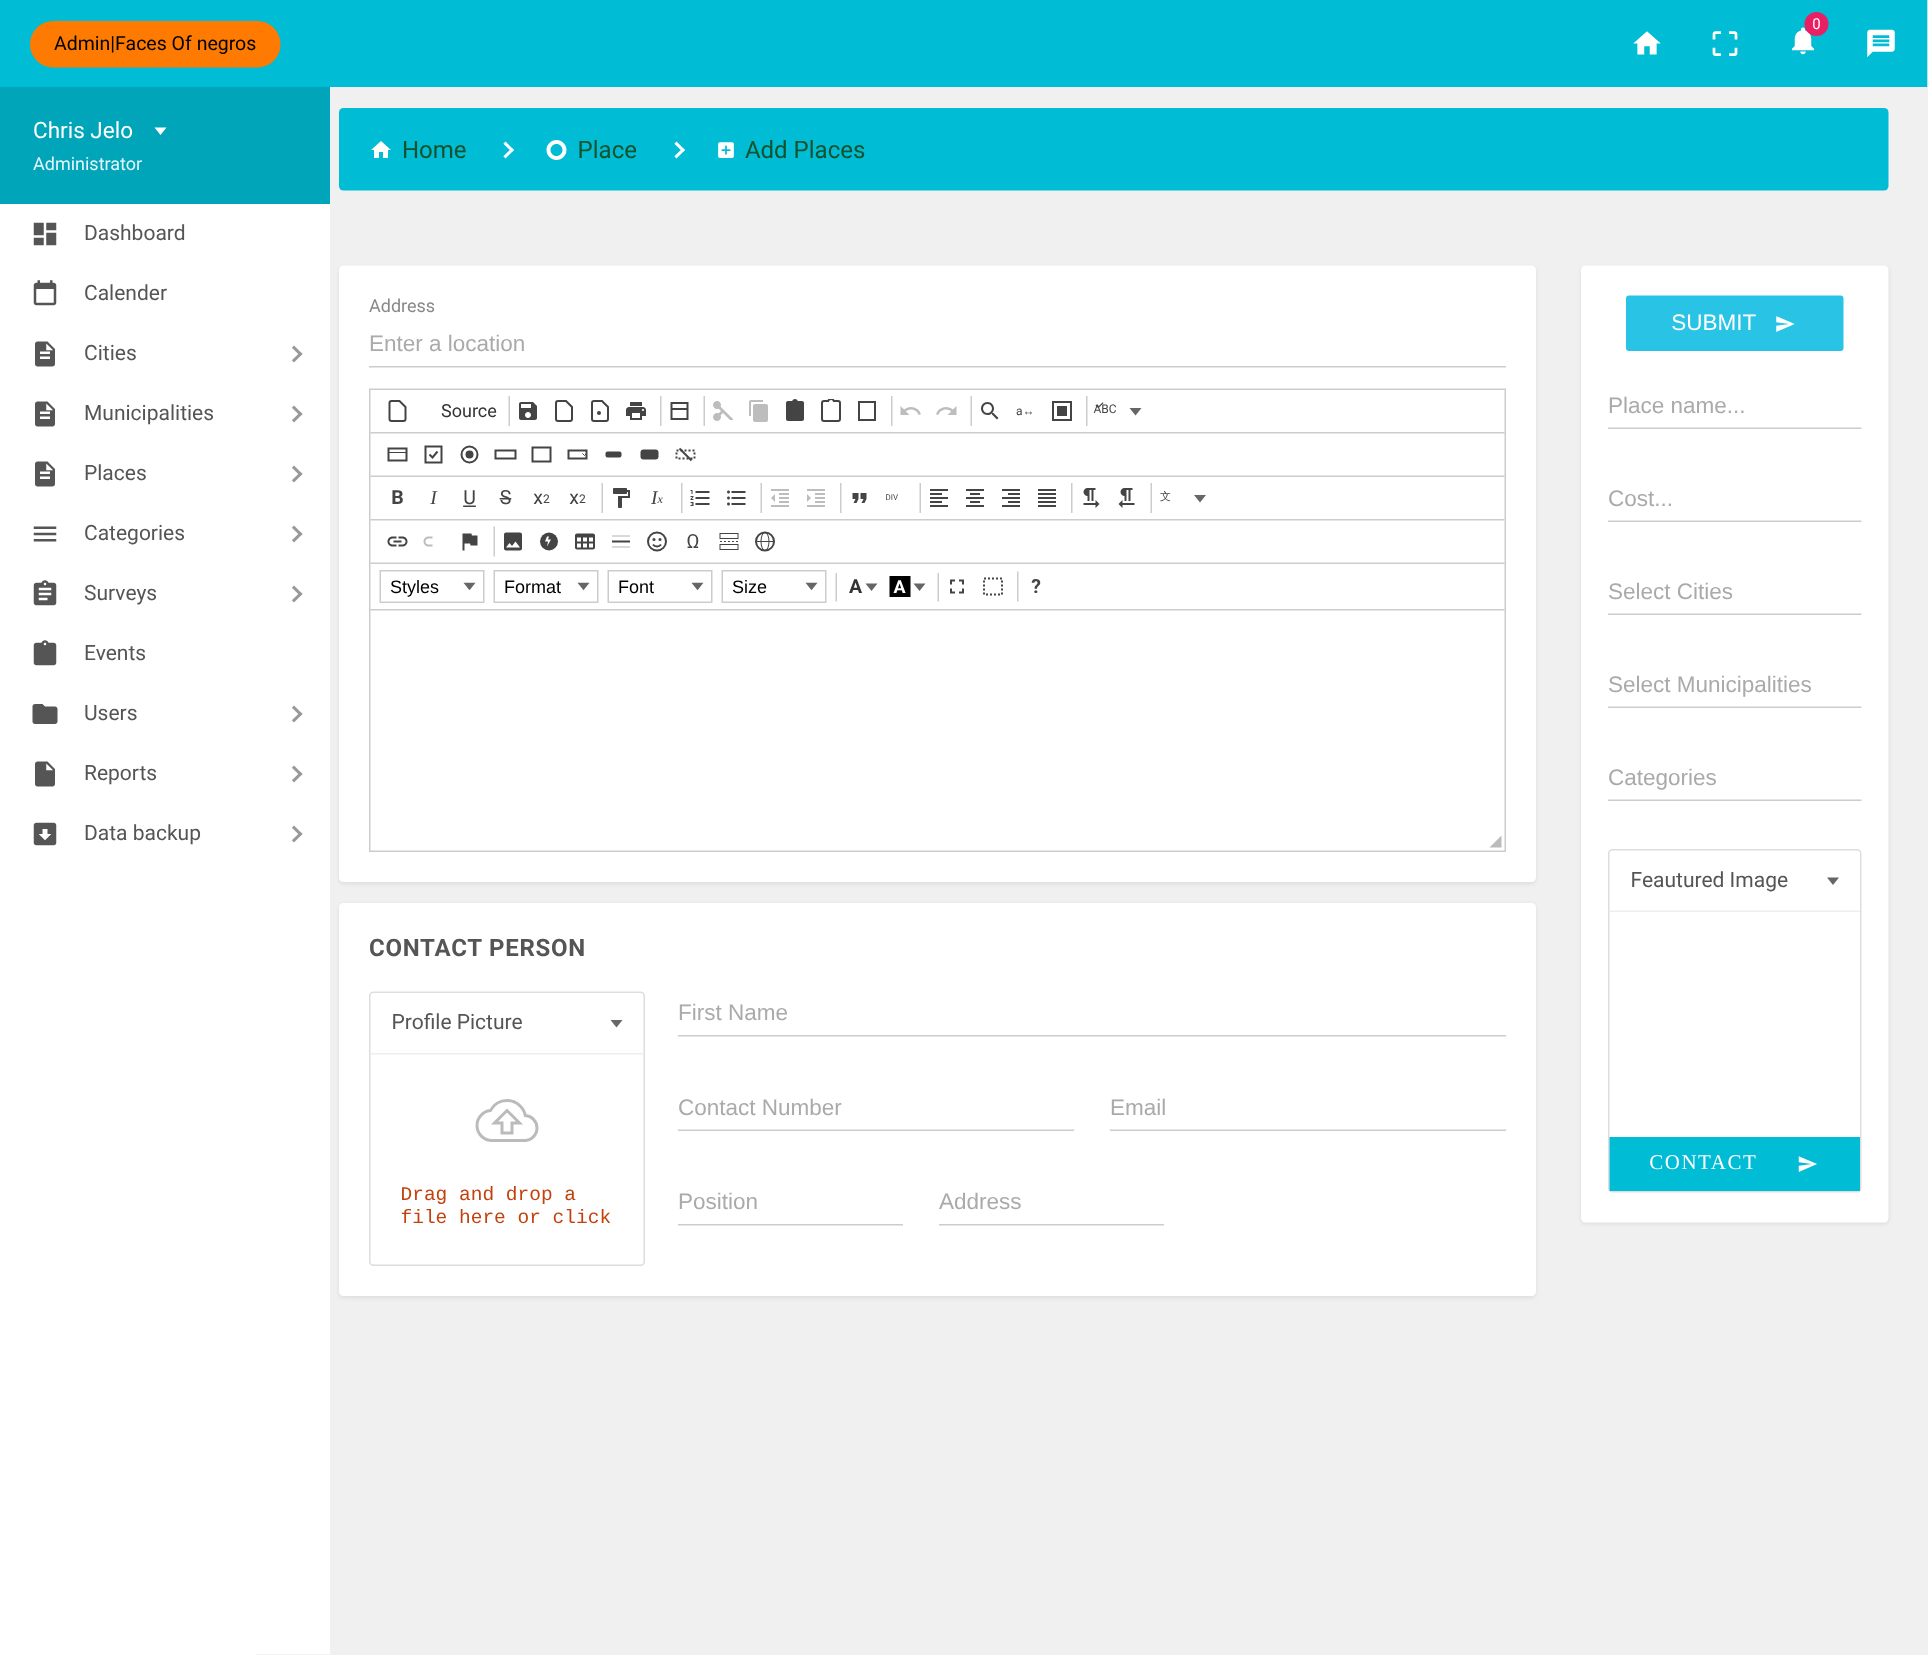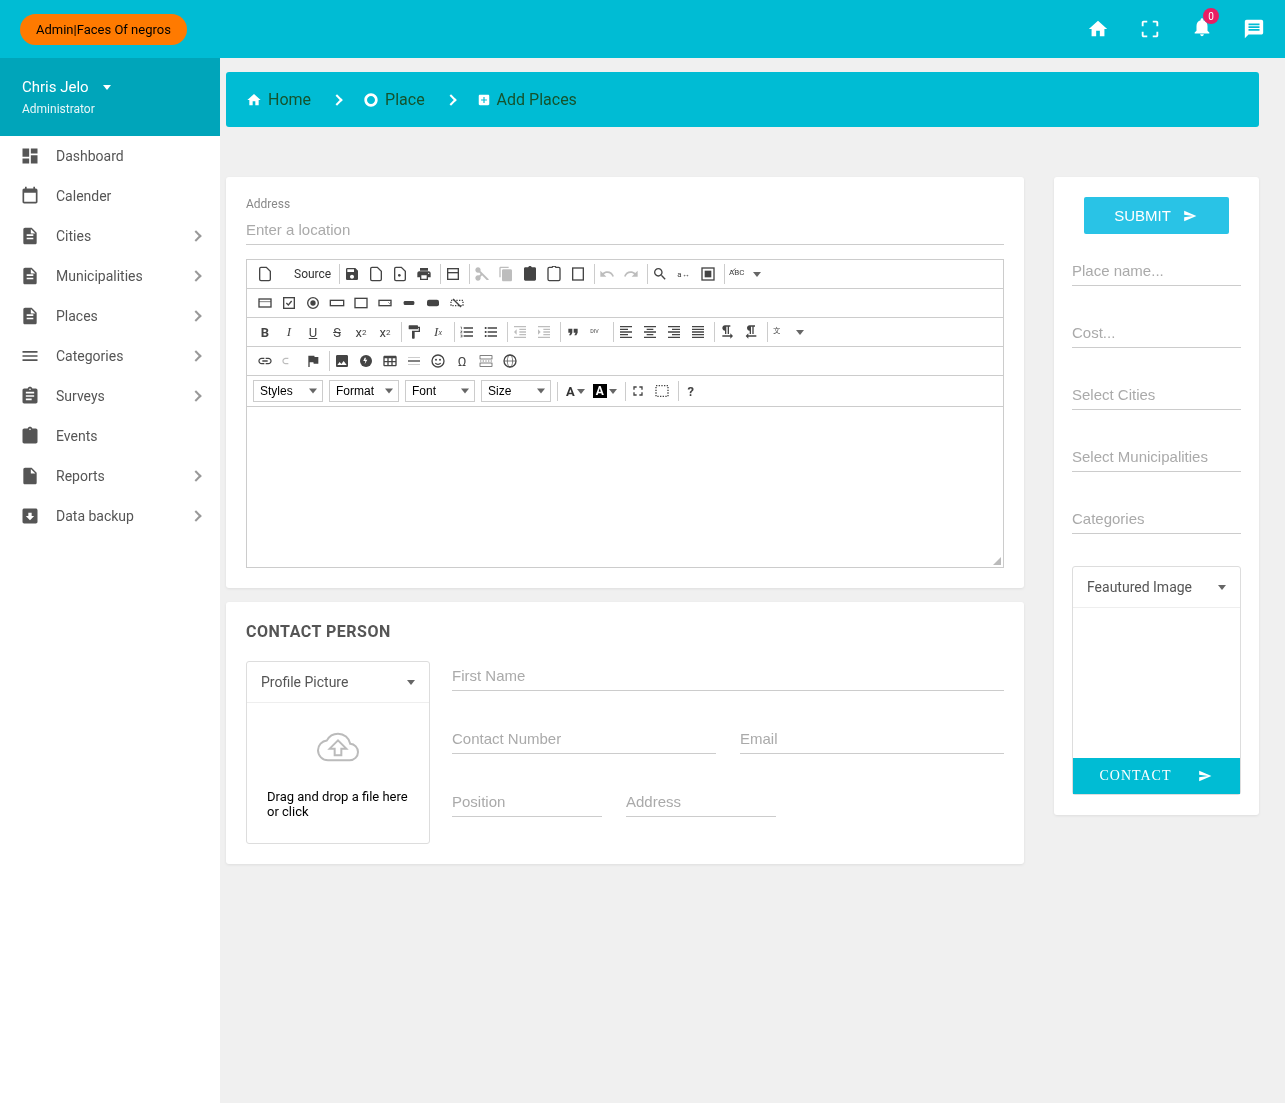--- a/index.html
+++ b/index.html
@@ -39,21 +39,21 @@
 .sel-wrap { position: relative; display: inline-block; margin-right: 6px; }
 .sel-wrap::after { content: ''; position: absolute; right: 6px; top: 50%; width: 0; height: 0; border-left: 4px solid transparent; border-right: 4px solid transparent; border-top: 5px solid #666; transform: translateY(-50%); }
 .editor-body { min-height: 160px; position: relative; }
 .resize-grip { position: absolute; bottom: 2px; right: 2px; width: 0; height: 0; border-left: 8px solid transparent; border-bottom: 8px solid #bbb; }
 .section-title { font-size: 16px; color: #555; letter-spacing: 0.5px; margin-bottom: 20px; }
 .contact-grid { display: flex; gap: 22px; }
 .drop-card { width: 184px; border: 1px solid #ddd; border-radius: 3px; }
 .drop-header { padding: 12px 14px; font-size: 14px; color: #555; display: flex; align-items: center; justify-content: space-between; border-bottom: 1px solid #eee; cursor: pointer; }
 .drop-body { padding: 24px 14px; text-align: center; }
 .cloud { width: 50px; height: 40px; margin: 0 auto 18px; fill: #bbb; }
-.drop-text { font-size: 13px; color: #000000; text-align: left; padding: 0 6px; }
+.drop-text { font-size: 13px; color: #c2410c; text-align: left; padding: 0 6px; font-family: Liberation Mono, monospace; }
 .contact-fields { flex: 1; display: flex; flex-direction: column; gap: 33px; }
 .field-row { display: flex; gap: 24px; }
 .field-col { flex: 1; }
 .right-col { width: 205px; }
 .right-card { background: #fff; padding: 20px 18px 20px; border-radius: 3px; box-shadow: 0 1px 3px rgba(0,0,0,0.08); }
 .btn-submit { width: 145px; background: #29c3e6; color: #fff; border: none; padding: 10px 16px; font-size: 15px; border-radius: 2px; display: flex; align-items: center; justify-content: center; gap: 10px; cursor: pointer; margin: 0 auto 22px; }
 .right-field { margin-bottom: 32px; }
 .feat-card { border: 1px solid #ddd; border-radius: 3px; }
 .feat-body { height: 150px; }
 .btn-browse { width: 100%; background: #00bcd4; color: #fff; border: none; padding: 10px; font-size: 14px; letter-spacing: 1px; display: flex; align-items: center; justify-content: center; gap: 24px; cursor: pointer; font-family: Georgia, serif; }
@@ -144,20 +144,27 @@
           <span class="chev"></span>
         </li>
       <li>
           <svg class="nav-icon" viewBox="0 0 24 24">
             <path d="M19 3h-4.18C14.4 1.84 13.3 1 12 1s-2.4.84-2.82 2H5c-1.1 0-2 .9-2 2v14c0 1.1.9 2 2 2h14c1.1 0 2-.9 2-2V5c0-1.1-.9-2-2-2zm-7 0c.55 0 1 .45 1 1s-.45 1-1 1-1-.45-1-1 .45-1 1-1z"></path>
           </svg>
           <span>Events</span>
         </li>
       <li>
           <svg class="nav-icon" viewBox="0 0 24 24">
+            <path d="M10 4H4c-1.1 0-2 .9-2 2v12c0 1.1.9 2 2 2h16c1.1 0 2-.9 2-2V8c0-1.1-.9-2-2-2h-8l-2-2z"></path>
+          </svg>
+          <span>Users</span>
+          <span class="chev"></span>
+        </li>
+      <li>
+          <svg class="nav-icon" viewBox="0 0 24 24">
             <path d="M14 2H6c-1.1 0-2 .9-2 2v16c0 1.1.9 2 2 2h12c1.1 0 2-.9 2-2V8l-6-6zm-1 7V3.5L18.5 9H13z"></path>
           </svg>
           <span>Reports</span>
           <span class="chev"></span>
         </li>
       <li>
           <svg class="nav-icon" viewBox="0 0 24 24">
             <path d="M19 3H5c-1.1 0-2 .9-2 2v14c0 1.1.9 2 2 2h14c1.1 0 2-.9 2-2V5c0-1.1-.9-2-2-2zm-7 14l-5-5h3V8h4v4h3l-5 5z"></path>
           </svg>
           <span>Data backup</span>

